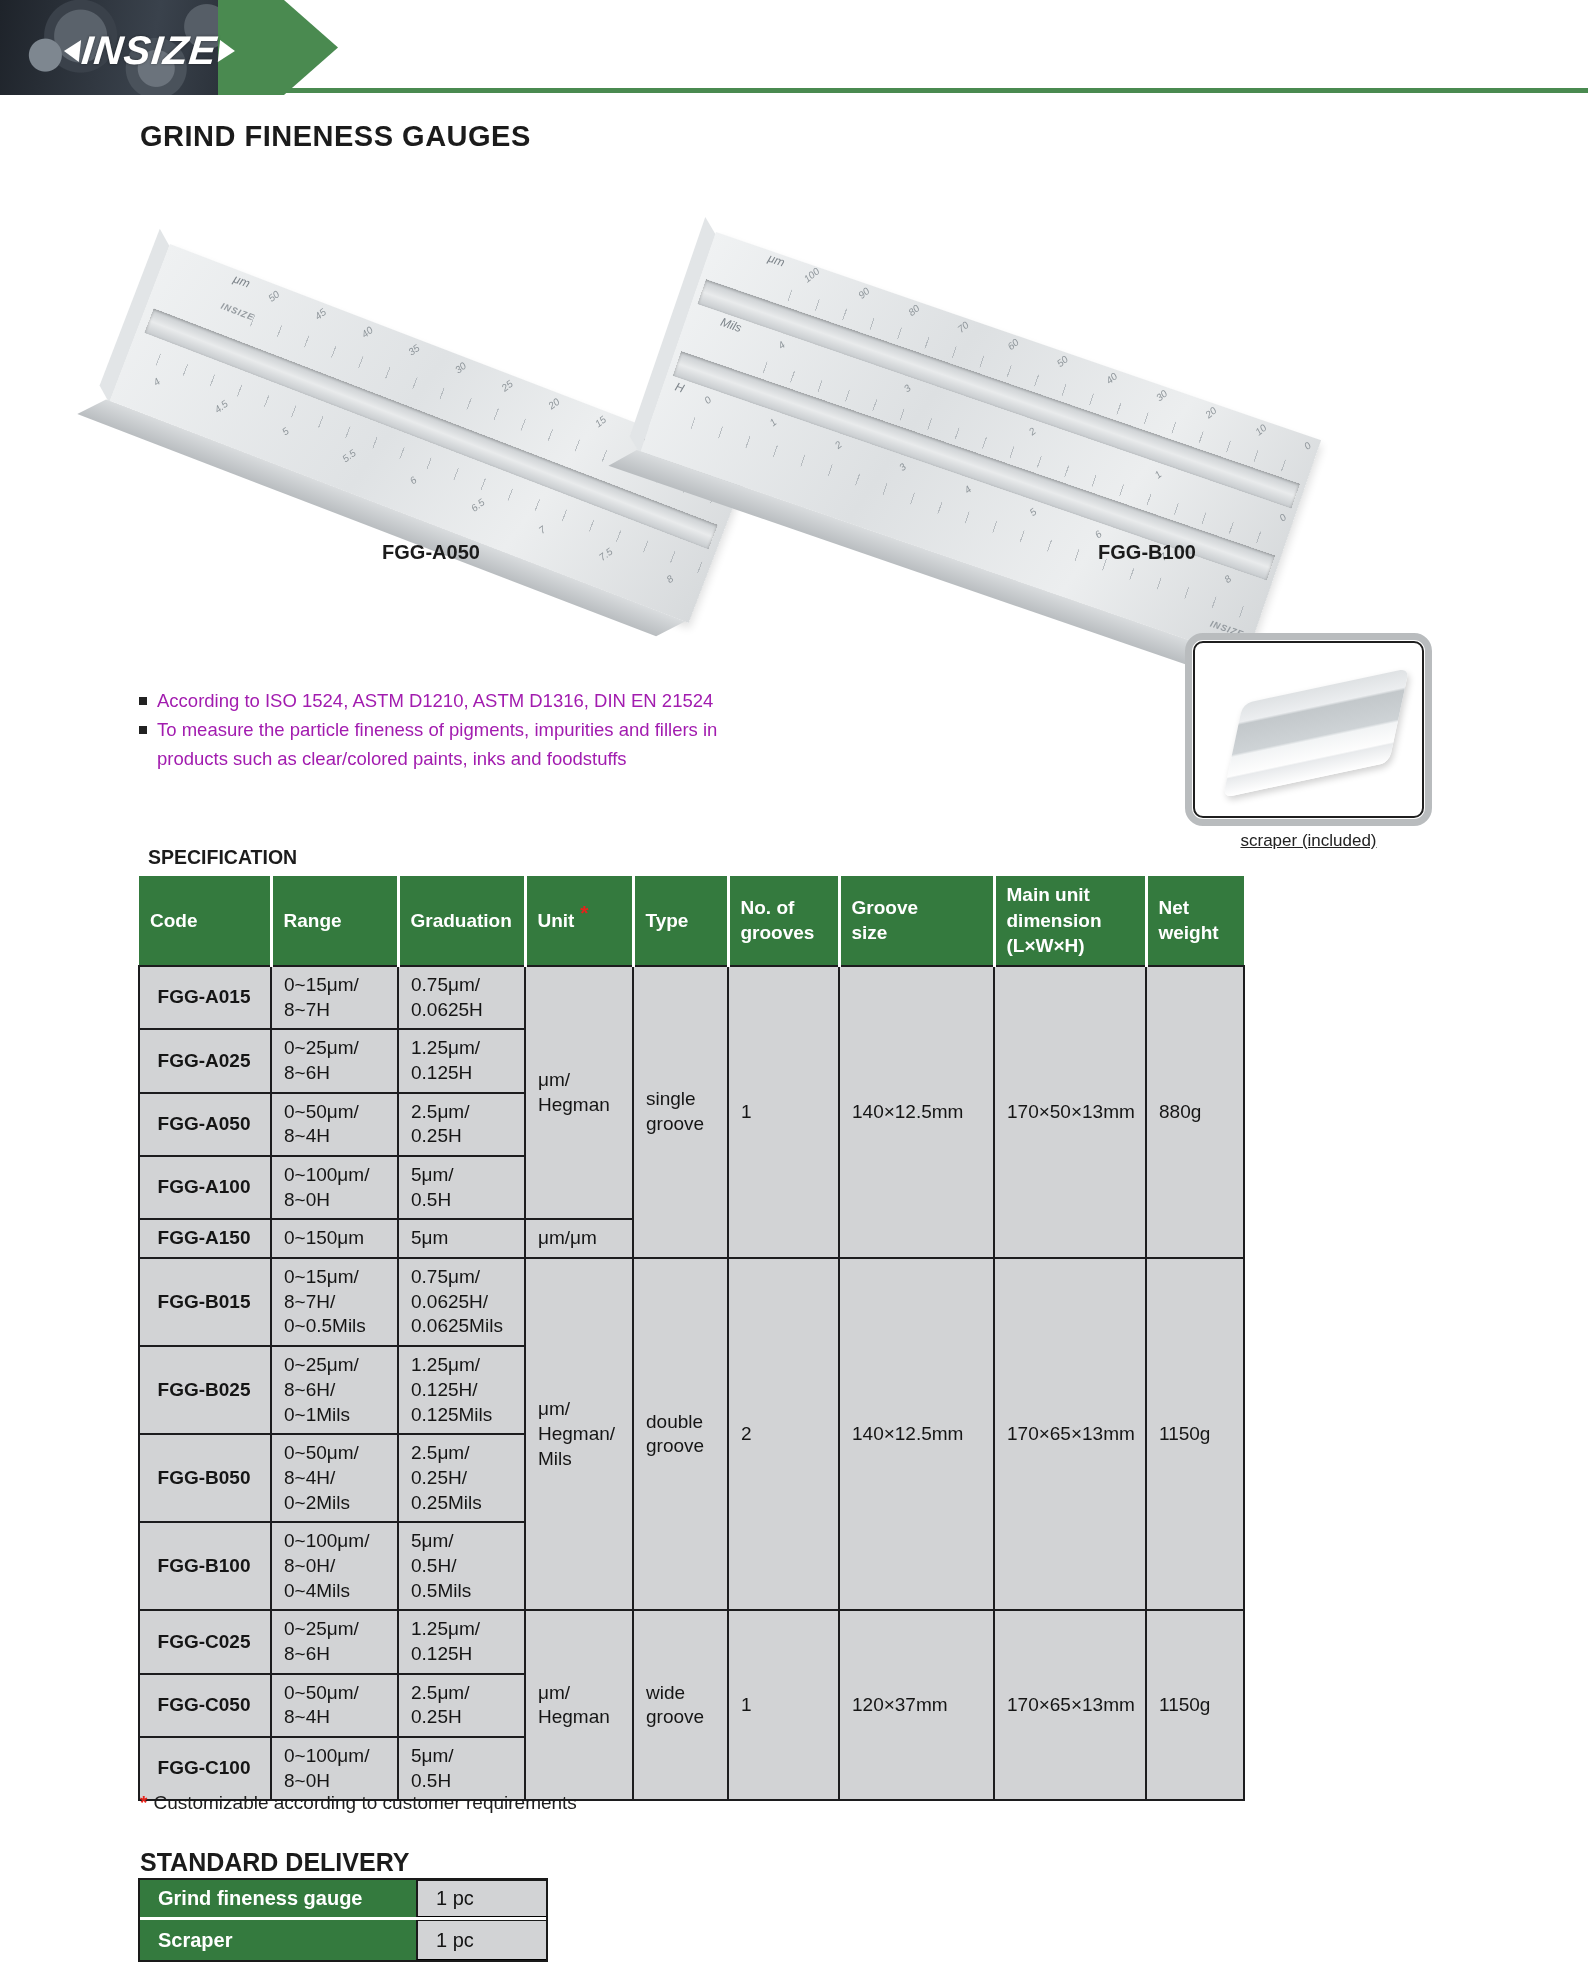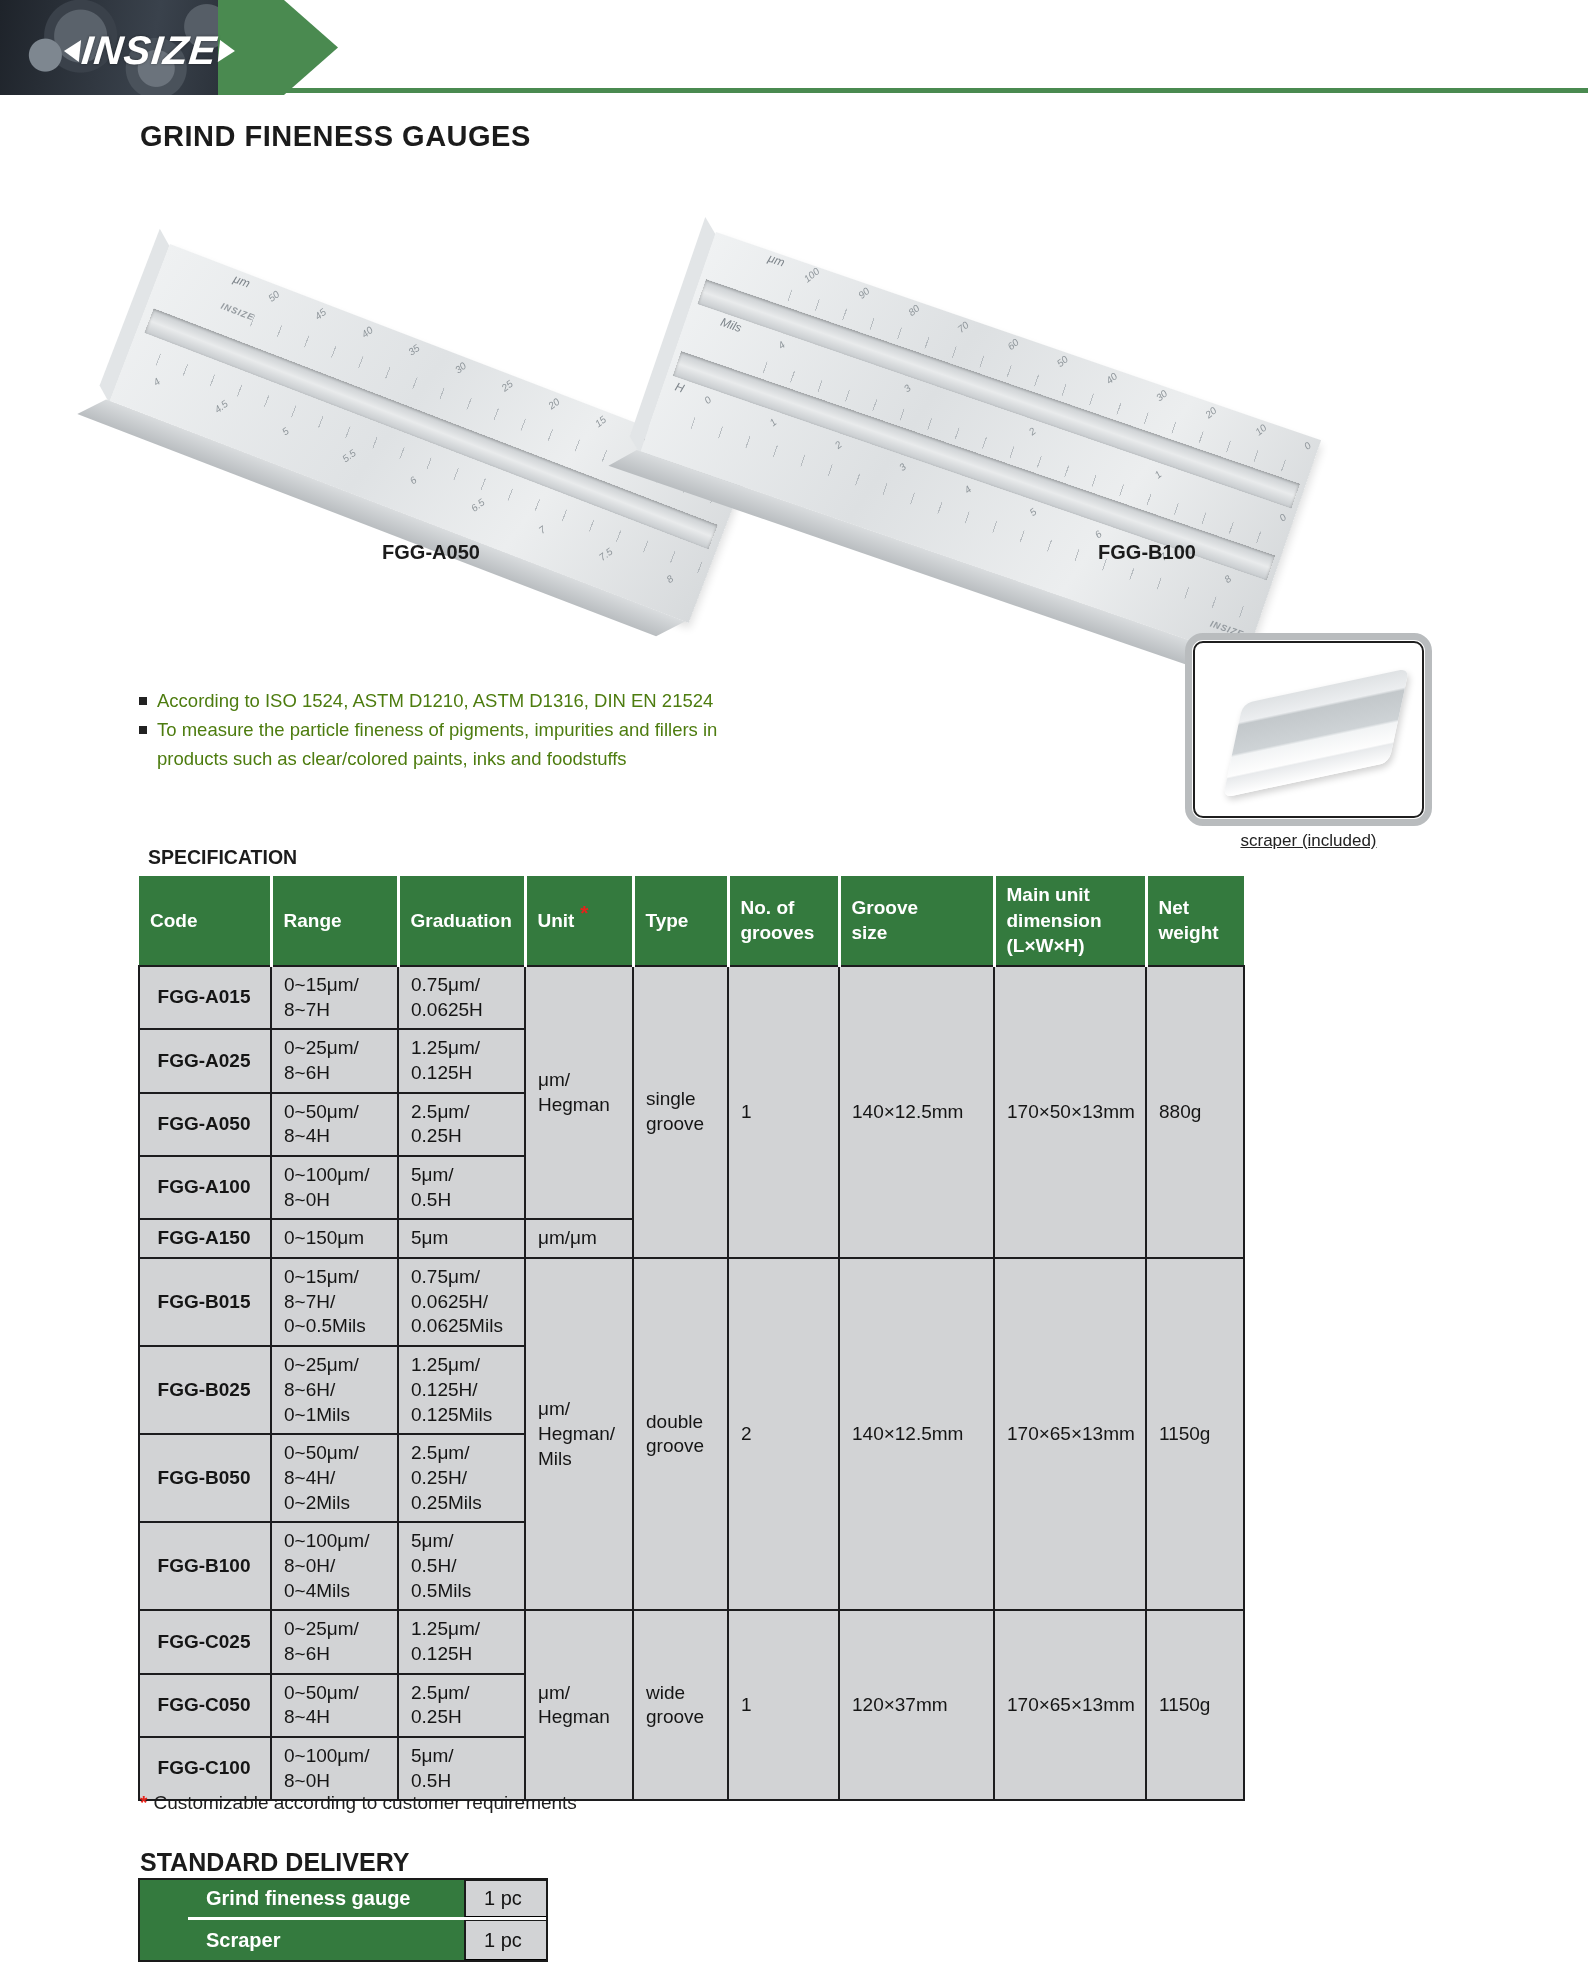--- a/index.html
+++ b/index.html
@@ -60,42 +60,42 @@
   .scraper-box { position:absolute; left:1185px; top:633px; width:247px; height:193px;
     border:7px solid #b9bcbe; border-radius:18px; background:#fff; }
   .scraper-box-inner { position:absolute; inset:1px; border:2px solid #1f1f1f; border-radius:10px; background:#fff; overflow:hidden; }
   .scraper-shape { position:absolute; left:36px; top:46px; width:170px; height:88px;
     transform:rotate(-12deg) skewX(-24deg); border-radius:9px; box-shadow:3px 4px 7px rgba(0,0,0,.18);
     background:linear-gradient(180deg,#dfe2e4 0%,#eceef0 20%,#c3c8cb 23%,#ced3d6 54%,#f2f4f5 57%,#fdfdfd 78%,#e8eaec 80%,#ffffff 100%); }
   .scraper-caption { position:absolute; left:1185px; top:831px; width:247px; text-align:center; font-size:17px; color:#222;text-decoration:underline; }
 
   
   .features { position:absolute; left:139px; top:686px; width:650px; }
-  .feature { display:flex; font-size:18.5px; color:#4d7c0f; line-height:29px; }
+  .feature { display:flex; font-size:18.5px; color:#a21caf; line-height:29px; }
   .bullet-square { flex:0 0 8px; width:8px; height:8px; background:#222; margin:11px 10px 0 0; }
 
   
   .spec-title { position:absolute; left:140px; top:846px; font-size:19.5px; font-weight:bold; color:#1b1b1b;margin-left:8px; }
   .spec-table-wrap { position:absolute; left:138px; top:876px; }
   table.spec { border-collapse:collapse; table-layout:fixed; width:1105px; }
   table.spec th { background:#347a3e; color:#fff; font-size:19px; font-weight:bold; text-align:left;
     vertical-align:middle; padding:6px 4px 6px 11px; height:86px; border-left:3px solid #fff; white-space:pre-line; line-height:1.35; }
   table.spec th:first-child { border-left:none; }
   table.spec td { background:#d2d3d5; color:#151515; font-size:19px; border:2px solid #1c1c1e;
     vertical-align:middle; padding:6px 6px 6px 12px; white-space:pre-line; line-height:1.3; }
   table.spec td.code { font-weight:bold; text-align:center; padding-left:4px; }
   .hdr-star { color:#e5231b; font-size:21px; vertical-align:super; line-height:0; }
 
   
   .footnote { position:absolute; left:140px; top:1792px; font-size:19px; color:#1d1d1d; }
   .footnote .star { color:#e5231b; font-weight:bold; margin-right:6px; }
 
   
   .delivery-title { position:absolute; left:140px; top:1848px; font-size:25px; font-weight:bold; color:#1b1b1b; }
-  .delivery-table { position:absolute; left:138px; top:1878px; width:410px; border:2px solid #1a1a1a; background:#347a3e;padding-left:48px; }
+  .delivery-table { position:absolute; left:138px; top:1878px; width:410px; border:2px solid #1a1a1a; background:#347a3e; }
   .dl-row { display:flex; height:40px; border-bottom:3px solid #fff; }
   .dl-row:last-child { border-bottom:none;border-radius:7px; }
   .dl-item { flex:0 0 276px; background:#347a3e; color:#fff; font-weight:bold; font-size:20px;
     display:flex; align-items:center; padding-left:18px; }
   .dl-qty { flex:1; background:#d2d3d5; color:#141414; font-size:20px; display:flex; align-items:center;
     padding-left:18px; border-left:2px solid #1a1a1a; border-top:1px solid #1a1a1a; border-bottom:1px solid #000000; }
 </style>
 </head>
 <body>
 

